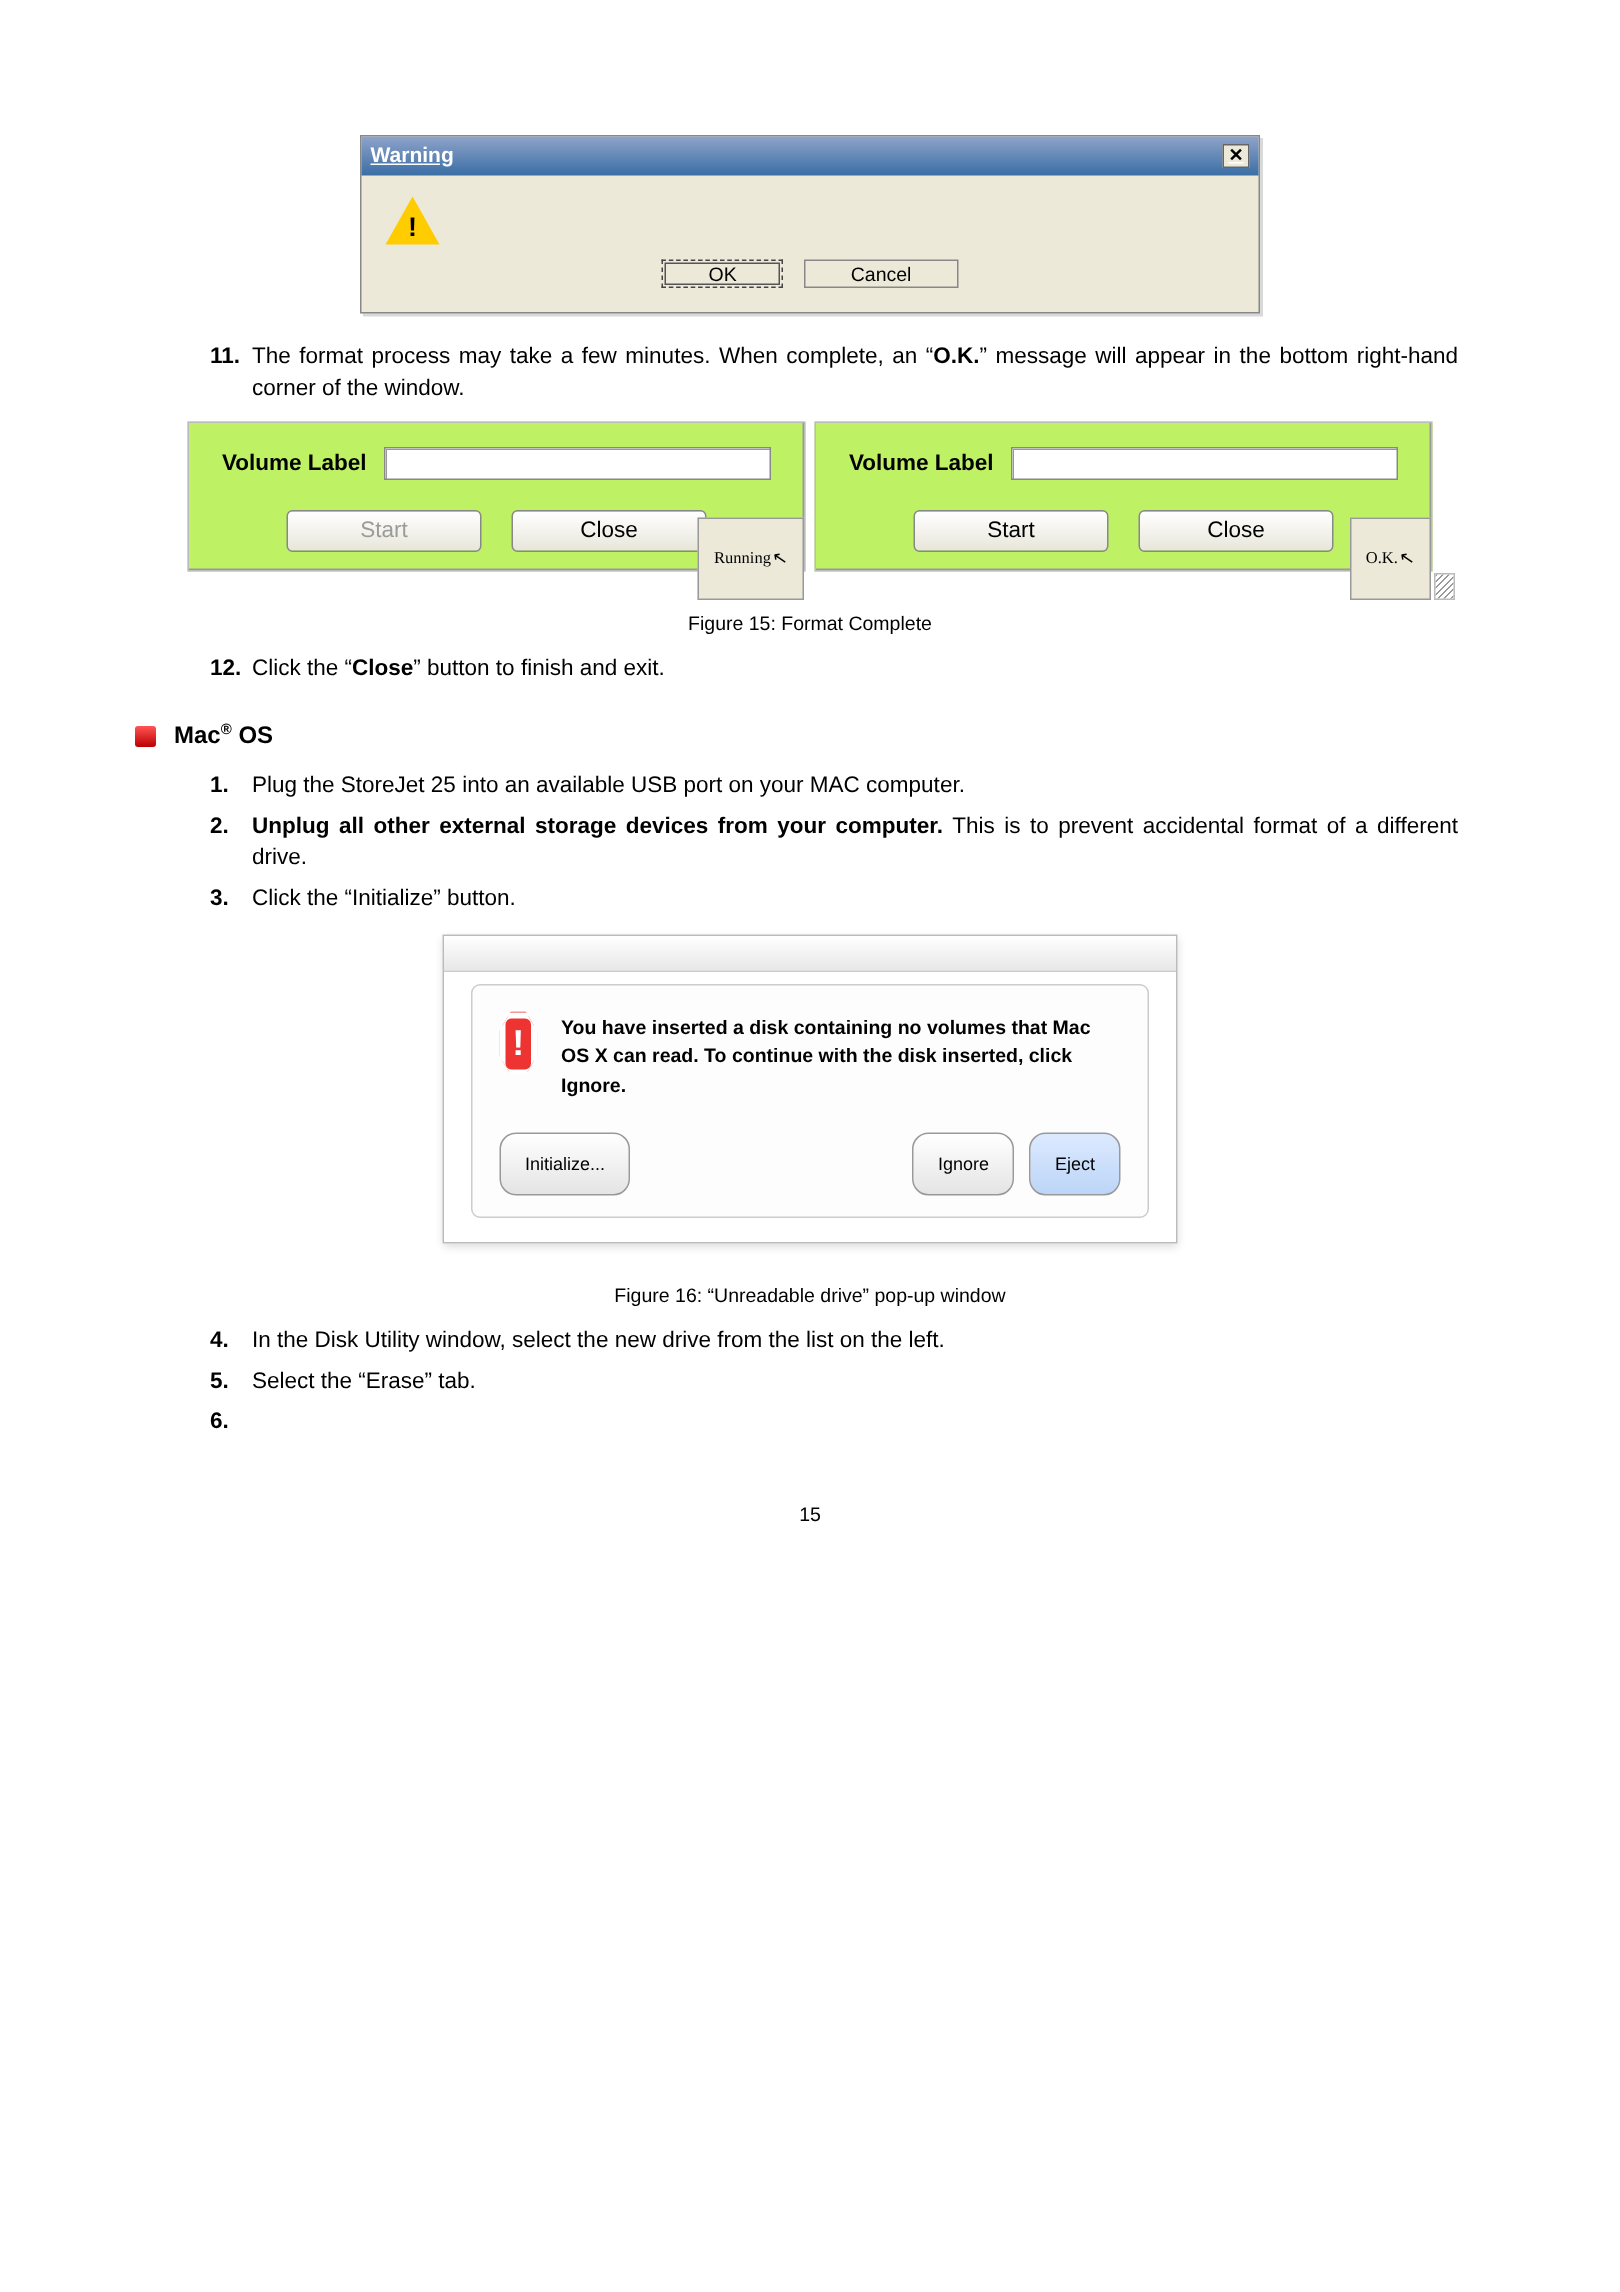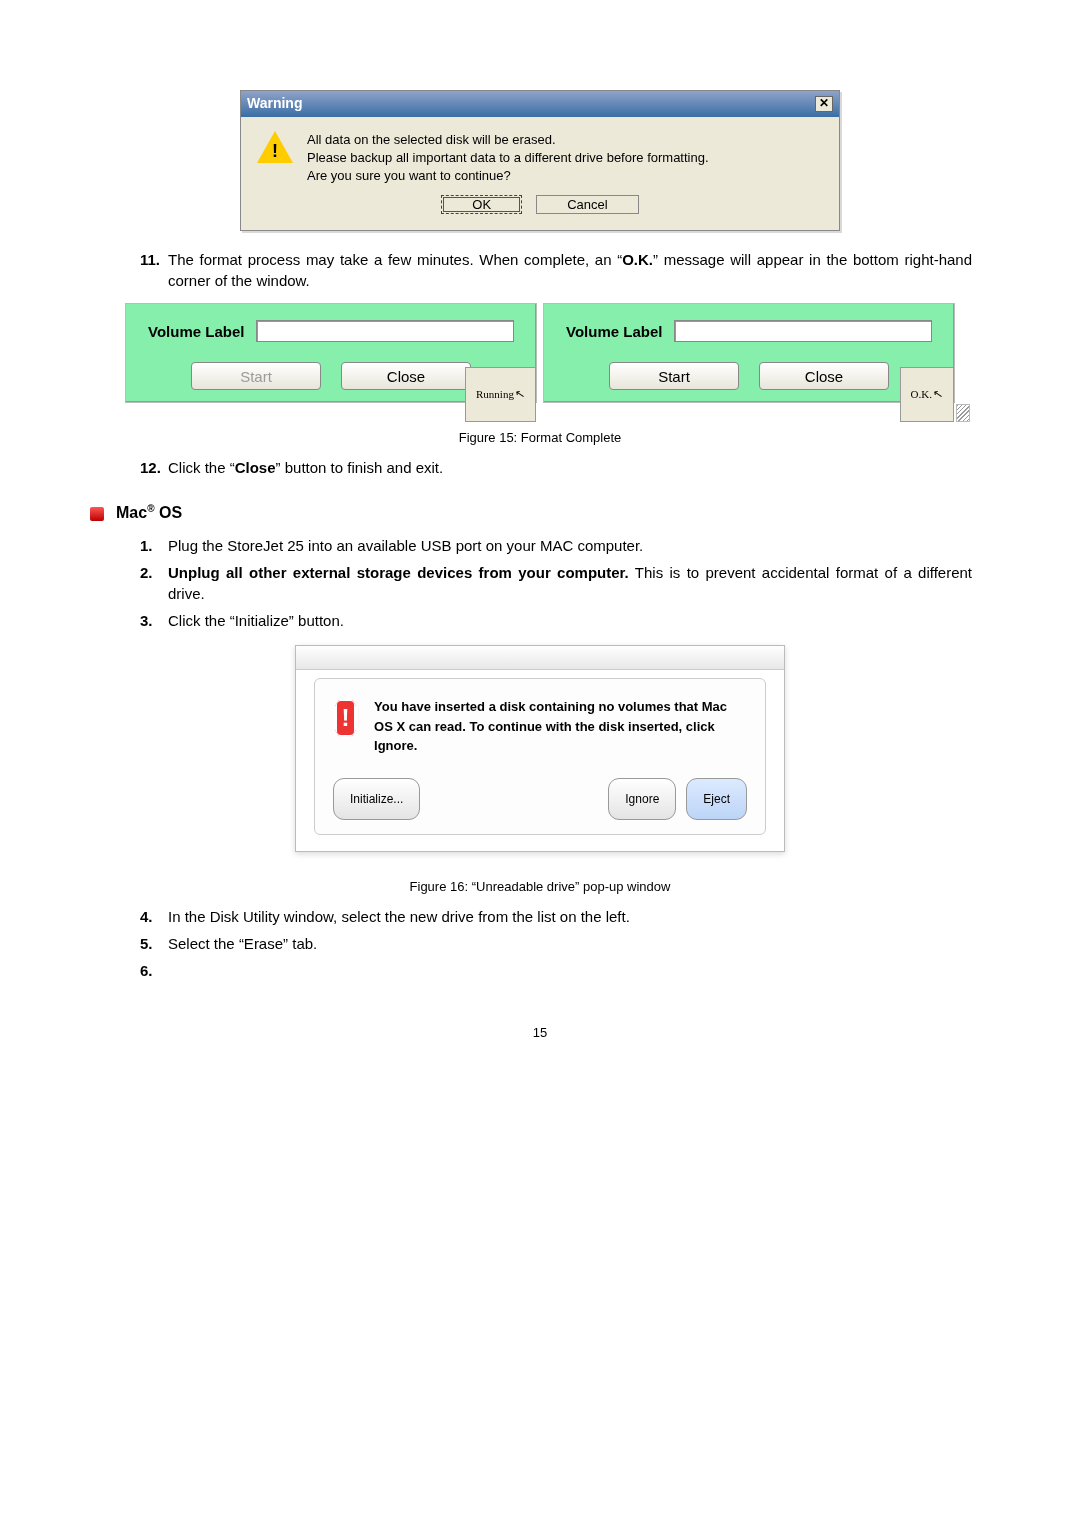--- a/index.html
+++ b/index.html
@@ -22,20 +22,21 @@
   }
   .win-titlebar {
     background: linear-gradient(#8fa3c9,#3a6ea5);
     color: #fff;
     padding: 3px 6px;
     font-weight: bold;
     font-size: 14px;
     display: flex;
     justify-content: space-between;
     align-items: center;
+    text-decoration: underline;
   }
   .win-close {
     background: #ece9d8;
     border: 1px solid #666;
     width: 18px;
     height: 16px;
     color: #000;
     font-size: 12px;
     line-height: 12px;
     text-align: center;
@@ -96,21 +97,21 @@
   }
   
   .pair {
     display: flex;
     gap: 6px;
     margin: 12px auto 2px auto;
     width: 830px;
   }
   .panel {
     flex: 1;
-    background: #86efac;
+    background: #bef264;
     border: 1px solid #bbb;
     box-shadow: inset -1px -1px 0 #999;
     padding: 16px 22px 12px 22px;
     position: relative;
   }
   .panel .row-top {
     display: flex; align-items: center; gap: 12px;
     margin-bottom: 20px;
   }
   .panel .vl { font-weight: bold; font-size: 15px; }
@@ -228,25 +229,20 @@
 <div class="win-dialog">
   <div class="win-titlebar">
     <span>Warning</span>
     <span class="win-close">✕</span>
   </div>
   <div class="win-body">
     <div class="tri-icon">
       <div class="tri"></div>
         <div class="bang">!</div>
     </div>
-    <div>
-      <div>All data on the selected disk will be erased.</div>
-      <div>Please backup all important data to a different drive before formatting.</div>
-      <div>Are you sure you want to continue?</div>
-    </div>
   </div>
   <div class="win-buttons">
     <button class="win-btn focus">OK</button>
     <button class="win-btn">Cancel</button>
   </div>
 </div>
 
 <div class="doc-list">
   <div class="item">
     <span class="num">11.</span>

